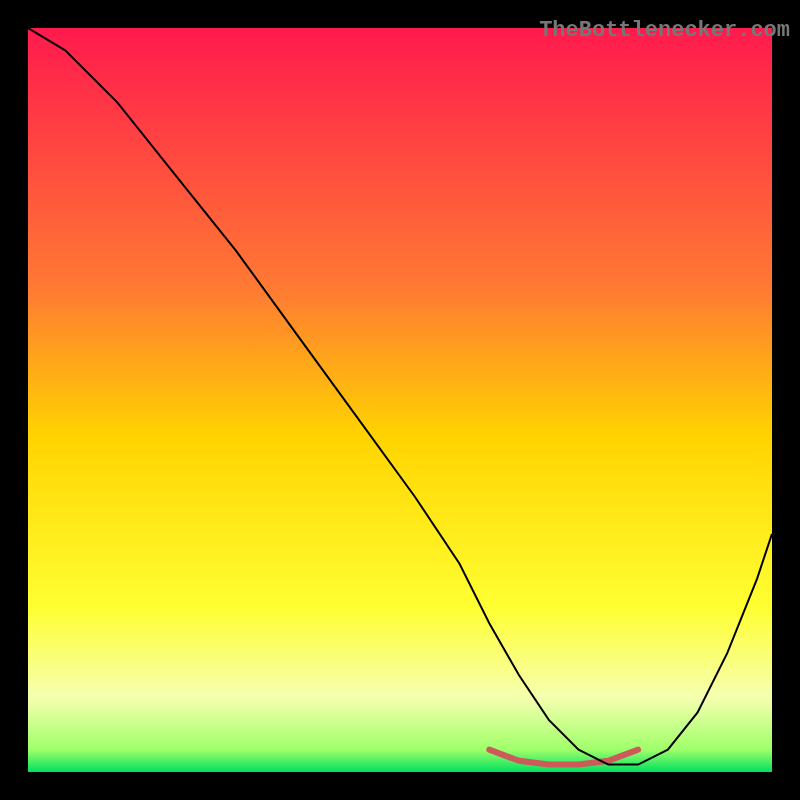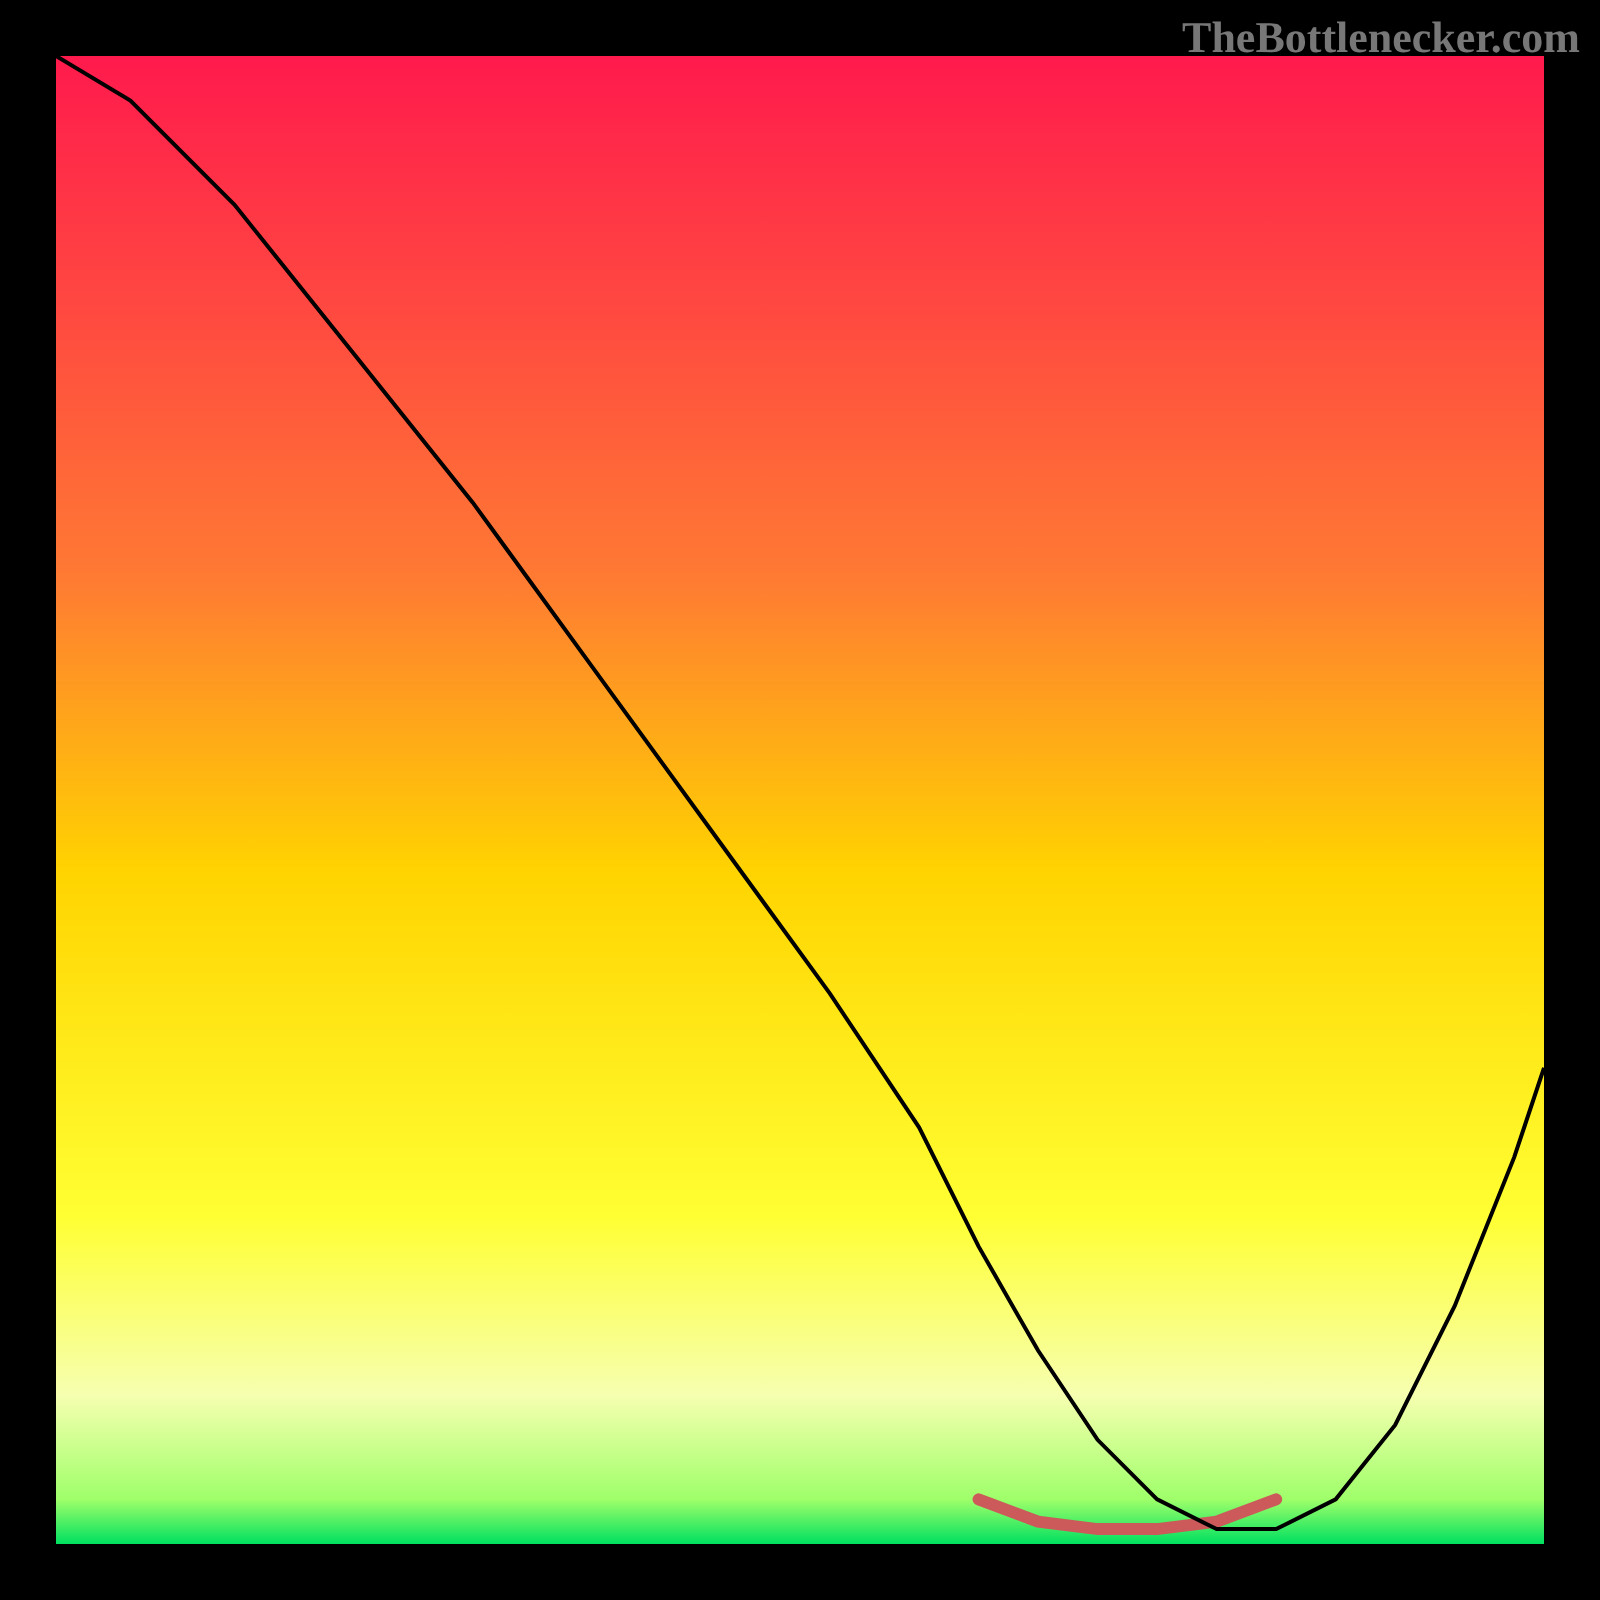--- a/index.html
+++ b/index.html
@@ -6,23 +6,23 @@
   margin: 0;
   padding: 0;
   width: 800px;
   height: 800px;
   background: #000;
   position: relative;
   overflow: hidden;
 }
 .watermark {
   position: absolute;
-  top: 6px;
+  top: 18px;
   right: 10px;
-  font-family: Liberation Serif, serif;
+  font-family: Liberation Mono, monospace;
   font-size: 22px;
   font-weight: bold;
   color: #777;
   z-index: 10;
 }
 .plot {
   position: absolute;
   top: 28px;
   left: 28px;
   width: 744px;

